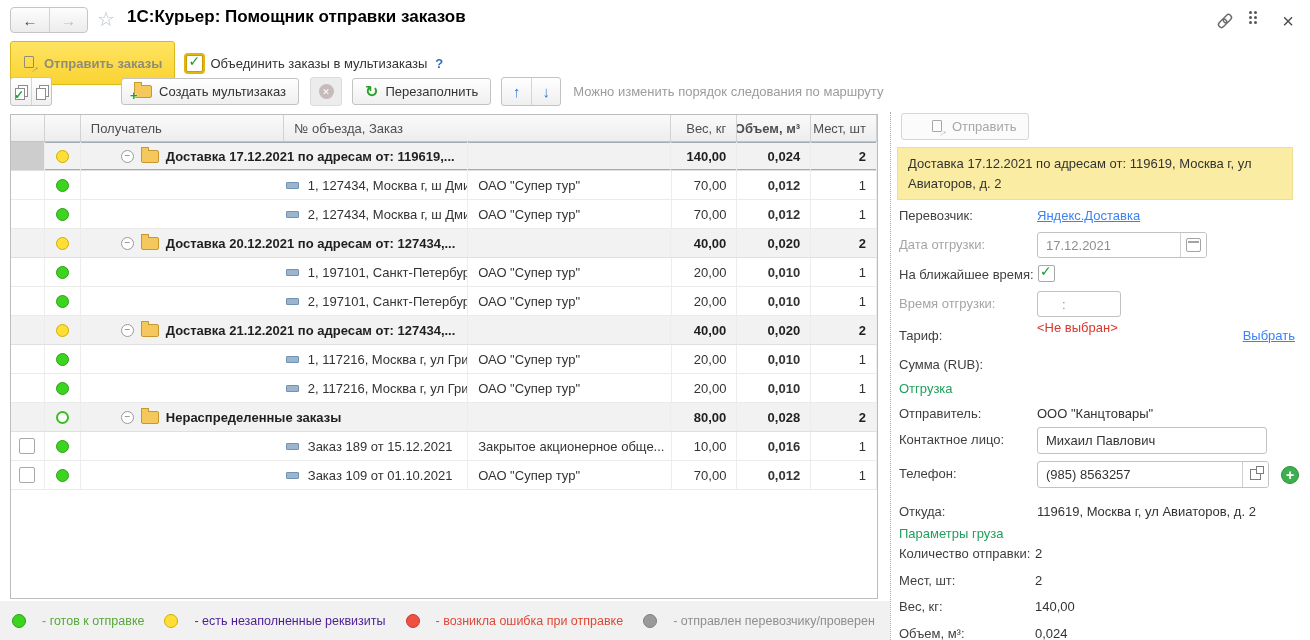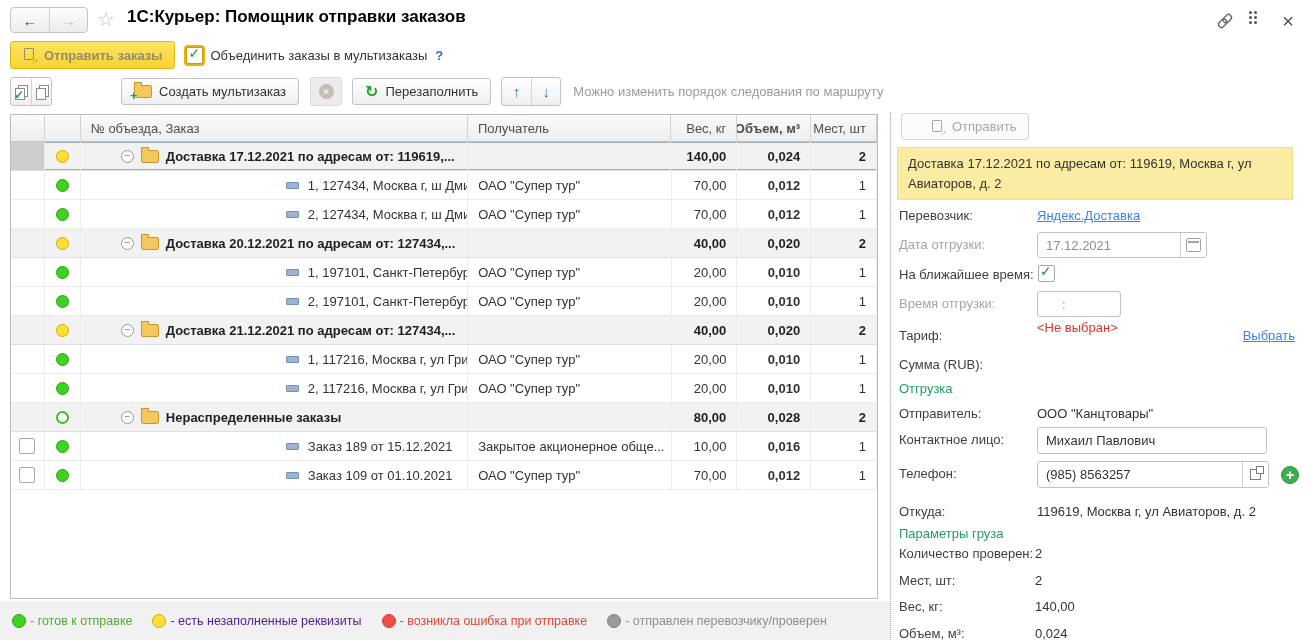--- a/index.html
+++ b/index.html
@@ -22,21 +22,21 @@
   .ic-link{left:1214px;}
   .dots-icon{left:1249px;display:grid;grid-template-columns:3px 3px;grid-auto-rows:3px;gap:2px;width:8px;height:13px;}
   .dots-icon i{width:3px;height:3px;border-radius:50%;background:#565656;}
   .ic-close{left:1277px;font-size:20px;color:#4d4d4d;}
   .ic-close::before{content:"×";}
 
   
   .btn{display:inline-flex;align-items:center;gap:7px;height:27px;padding:0 12px;border:1px solid #c3c3c3;
        border-radius:3px;background:linear-gradient(#ffffff,#efefef);font-family:inherit;font-size:13px;
        color:#333;cursor:pointer;box-sizing:border-box;white-space:nowrap;}
-  .btn.primary{background:linear-gradient(#ffe463,#fad331);border-color:#d9b91c;color:#8f8d76;font-weight:bold;height:28px;}
+  .btn.primary{background:linear-gradient(#ffe463,#fad331);border-color:#d9b91c;color:#8f8d76;font-weight:bold;height:44px;}
   .btn.disabled{background:#fbfbfb;border-color:#d6d6d6;color:#a8a8a8;cursor:default;}
 
   
   .send-ic{position:relative;width:14px;height:14px;flex:0 0 auto;}
   .send-ic::before{content:"";position:absolute;left:1px;top:0;width:8px;height:10px;border:1px solid currentColor;border-radius:1px;}
   .send-ic::after{content:"→";position:absolute;right:-2px;bottom:-4px;font-size:11px;transform:rotate(-38deg);}
 
   
   .actionrow{position:absolute;left:10px;top:41px;display:flex;align-items:center;}
   .cb{display:inline-block;width:15px;height:15px;border:1px solid #a8a8a8;border-radius:2px;background:#fff;
@@ -104,21 +104,21 @@
   .status-dot.green{background:#3bd51f;border:1px solid #2f9e17;}
   .status-dot.yellow{background:#ffdf35;border:1px solid #cbb000;}
   .status-dot.green-hollow{background:#fff;border:2px solid #35c01d;}
   .status-dot.red{background:#ef5042;border:1px solid #c93a2e;}
   .status-dot.gray{background:#9a9a9a;border:1px solid #808080;}
   .row-cb{width:14px;height:14px;}
 
   
   .legend{position:absolute;left:0;top:601px;width:890px;height:39px;background:#f1f1f1;display:flex;
           align-items:center;padding-left:12px;box-sizing:border-box;font-size:12.5px;}
-  .litem{display:flex;align-items:center;gap:4px;margin-right:20px;white-space:nowrap;}
+  .litem{display:flex;align-items:center;gap:16px;margin-right:20px;white-space:nowrap;}
   .ldot{width:14px;height:14px;border-radius:50%;box-sizing:border-box;}
   .lt-green{color:#55a839;} .lt-yellow{color:#4c1d95;} .lt-red{color:#dd4837;} .lt-gray{color:#8e8e8e;}
 
   
   .splitter{position:absolute;left:890px;top:112px;height:528px;width:0;border-left:1px dotted #a9a9a9;cursor:col-resize;}
 
   
   .panel{position:absolute;left:897px;top:108px;width:404px;height:532px;}
   .p-abs{position:absolute;white-space:nowrap;}
   .plabel{color:#3f3f3f;} .plabel.dis{color:#a6a6a6;}
@@ -212,22 +212,22 @@
           <span class="arrow-down"></span>
         </button>
     </span>
     <span class="hint">Можно изменить порядок следования по маршруту</span>
   </div>
 
   <div class="tbl">
     <div class="thead" id="thead">
         <div class="hc cs"></div>
         <div class="hc cst"></div>
+        <div class="hc cr">Получатель</div>
         <div class="hc cm">№ объезда, Заказ</div>
-        <div class="hc cr">Получатель</div>
         <div class="hc cw">Вес, кг</div>
         <div class="hc cv">Объем, м³</div>
         <div class="hc cp">Мест, шт</div>
       </div>
     <div id="tbody">
         <div class="trow group current">
       <div class="c cs">
         
       </div>
       <div class="c cst">
@@ -508,21 +508,21 @@
           <span class="open-ic"></span>
         </span>
     </span>
     <span class="plus-btn" style="left:384px;top:358px;"></span>
 
     <span class="p-abs plabel" style="left:2px;top:396px;">Откуда:</span>
     <span class="pval" style="top:396px;">119619, Москва г, ул Авиаторов, д. 2</span>
 
     <span class="p-abs pgreen" style="left:2px;top:418px;">Параметры груза</span>
 
-    <span class="p-abs plabel" style="left:2px;top:438px;">Количество проверен:</span>
+    <span class="p-abs plabel" style="left:2px;top:438px;">Количество отправки:</span>
     <span class="pval" style="left:138px;top:438px;">2</span>
 
     <span class="p-abs plabel" style="left:2px;top:465px;">Мест, шт:</span>
     <span class="pval" style="left:138px;top:465px;">2</span>
 
     <span class="p-abs plabel" style="left:2px;top:491px;">Вес, кг:</span>
     <span class="pval" style="left:138px;top:491px;">140,00</span>
 
     <span class="p-abs plabel" style="left:2px;top:518px;">Объем, м³:</span>
     <span class="pval" style="left:138px;top:518px;">0,024</span>

